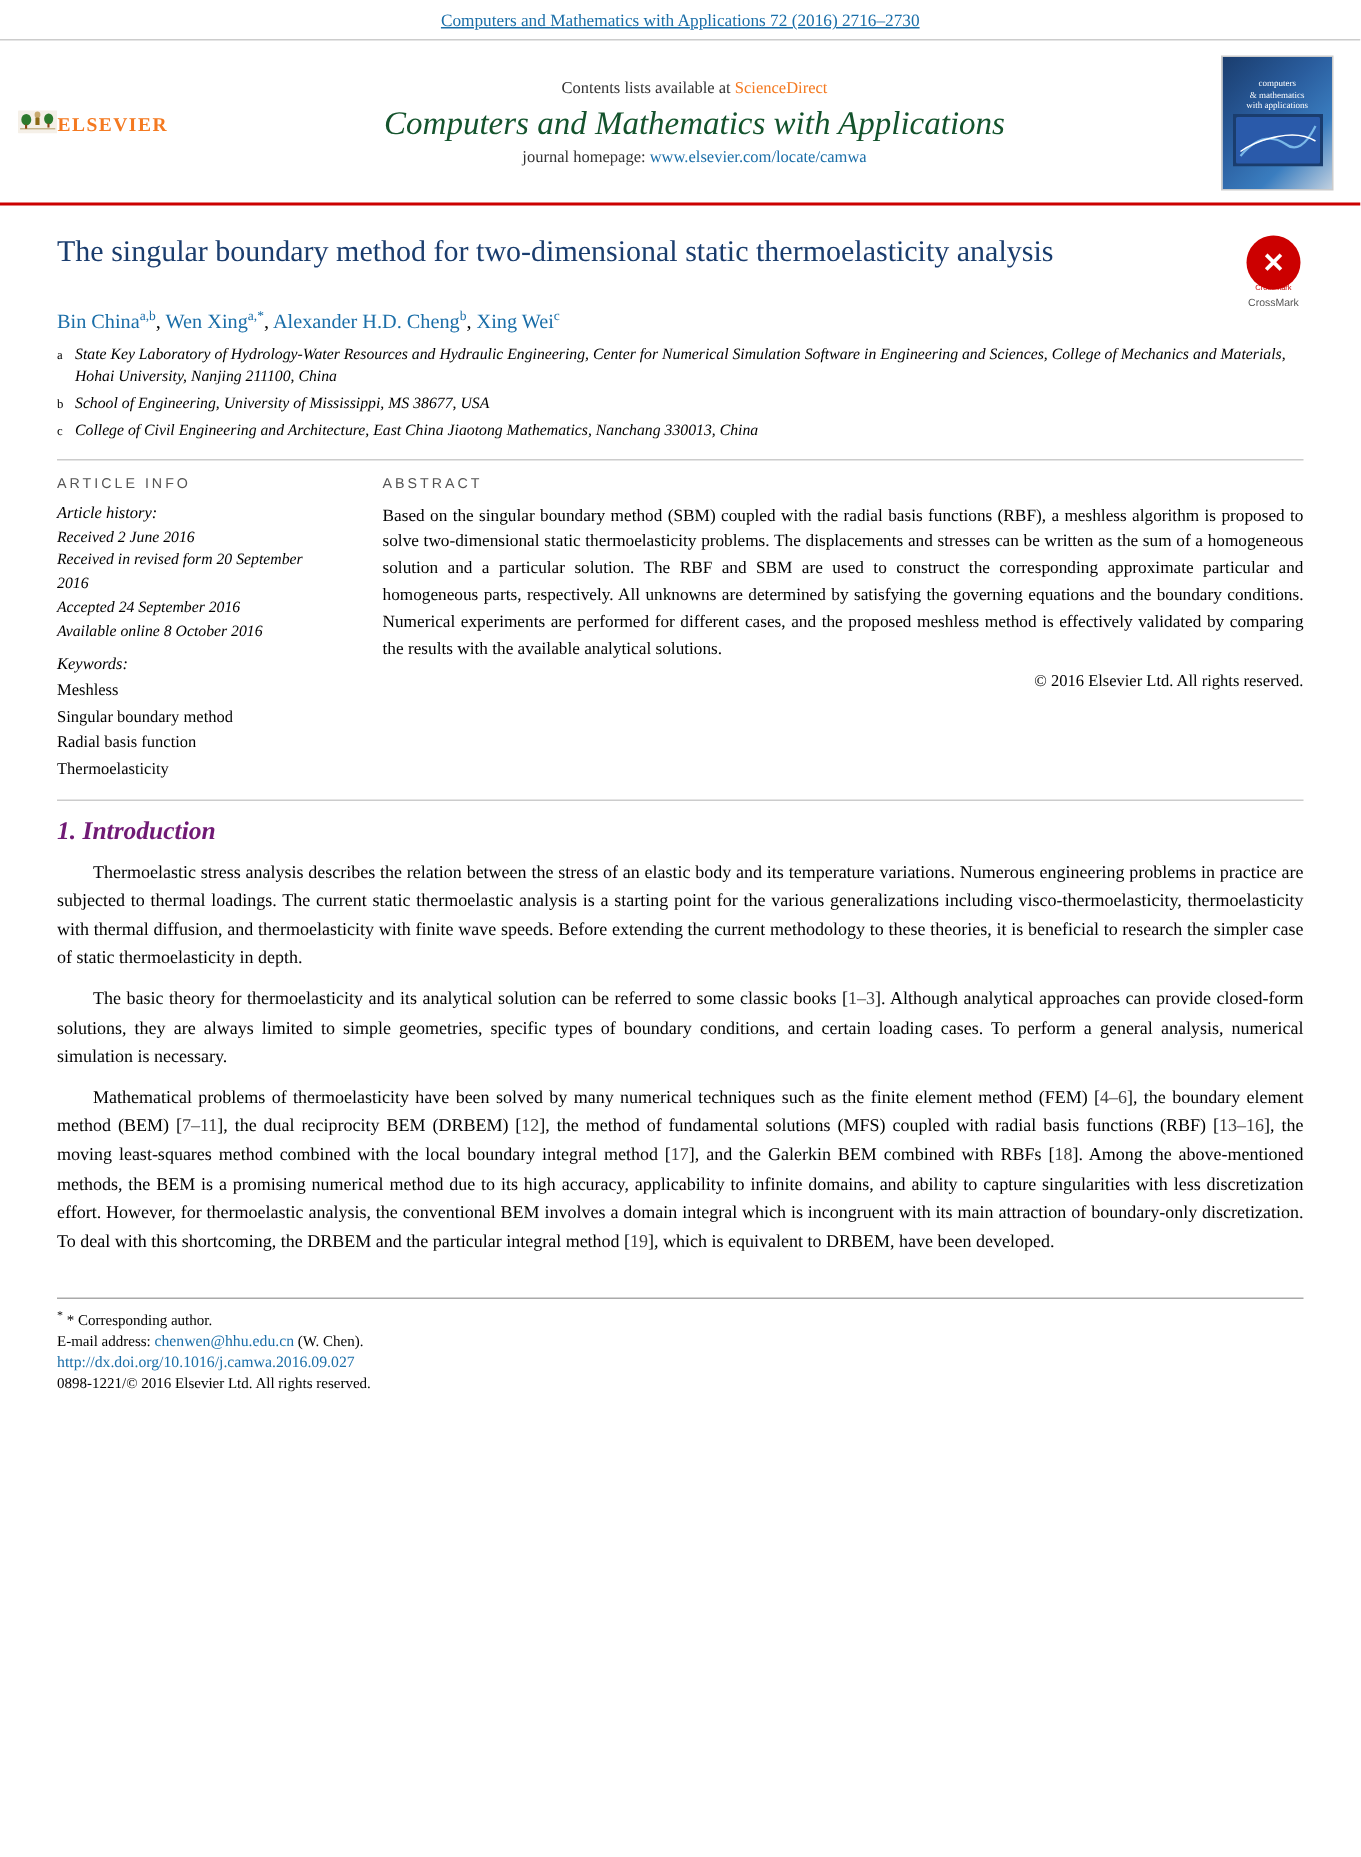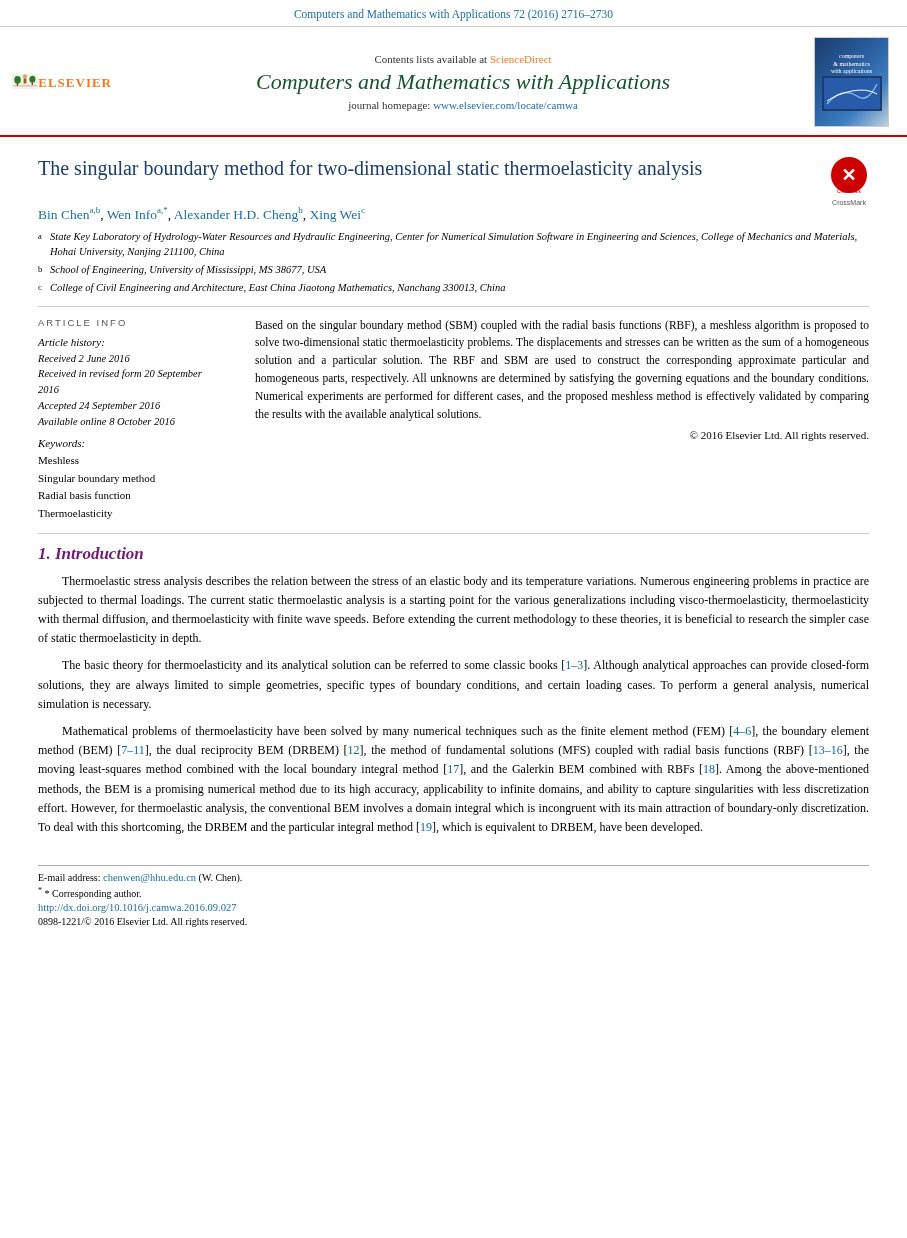--- a/index.html
+++ b/index.html
@@ -17,20 +17,21 @@
       background: #fff;
       padding: 0;
     }
     
     .top-link-bar {
       text-align: center;
       padding: 8px 0 6px 0;
       font-size: 11.5px;
       color: #1a6ea8;
       border-bottom: 1px solid #ccc;
+      text-decoration: underline;
     }
 
     
     .journal-header {
       display: flex;
       align-items: center;
       padding: 10px 18px 8px 12px;
       border-bottom: 2px solid #c00;
     }
     .journal-header .center-info {
@@ -274,21 +275,21 @@
     .footer-link {
       color: #1a6ea8;
       text-decoration: none;
       font-size: 10.5px;
     }
     .footer-copyright {
       font-size: 10px;
       margin-top: 3px;
     }
     .ref-num {
-      color: #0369a1;
+      color: #404040;
     }
   </style>
 </head>
 <body>
 
 <div class="page">
 
   <div class="top-link-bar">
     <span>Computers and Mathematics with Applications 72 (2016) 2716–2730</span>
   </div>
@@ -349,22 +350,22 @@
         <svg width="40" height="40" viewBox="0 0 40 40">
           <circle cx="20" cy="20" r="18" fill="#c00"></circle>
           <text x="20" y="26" text-anchor="middle" font-size="18" font-weight="bold" fill="#fff" font-family="Arial">✕</text>
           <text x="20" y="38" text-anchor="middle" font-size="5" fill="#c00" font-family="Arial">CrossMark</text>
         </svg>
         <div style="font-size:7px;text-align:center;color:#555;font-family:Arial;">CrossMark</div>
       </div>
     </div>
 
     <div class="authors">
-      <a class="author-link" href="#">Bin Chen</a><sup>a,b</sup>,
-      <a class="author-link" href="#">Wen Info</a><sup>a,*</sup>,
+      <a class="author-link" href="#">Bin China</a><sup>a,b</sup>,
+      <a class="author-link" href="#">Wen Xing</a><sup>a,*</sup>,
       <a class="author-link" href="#">Alexander H.D. Cheng</a><sup>b</sup>,
       <a class="author-link" href="#">Xing Wei</a><sup>c</sup>
     </div>
 
     <div class="affiliations">
       <div class="aff-item">
         <span class="aff-sup">a</span>
         <span class="aff-text">State Key Laboratory of Hydrology-Water Resources and Hydraulic Engineering, Center for Numerical Simulation Software in Engineering and Sciences, College of Mechanics and Materials, Hohai University, Nanjing 211100, China</span>
       </div>
       <div class="aff-item">
@@ -395,44 +396,45 @@
         <div class="keywords-section">
           <div class="keywords-title">Keywords:</div>
           <div class="keyword-item">Meshless</div>
           <div class="keyword-item">Singular boundary method</div>
           <div class="keyword-item">Radial basis function</div>
           <div class="keyword-item">Thermoelasticity</div>
         </div>
       </div>
 
       <div class="right-col">
+        <div class="section-header">Abstract</div>
         <div class="abstract-text">Based on the singular boundary method (SBM) coupled with the radial basis functions (RBF), a meshless algorithm is proposed to solve two-dimensional static thermoelasticity problems. The displacements and stresses can be written as the sum of a homogeneous solution and a particular solution. The RBF and SBM are used to construct the corresponding approximate particular and homogeneous parts, respectively. All unknowns are determined by satisfying the governing equations and the boundary conditions. Numerical experiments are performed for different cases, and the proposed meshless method is effectively validated by comparing the results with the available analytical solutions.</div>
         <div class="copyright-line">© 2016 Elsevier Ltd. All rights reserved.</div>
       </div>
     </div>
 
     <hr class="divider">
 
     <div class="intro-section">
       <div class="section-number-title">1.  Introduction</div>
 
       <div class="body-text">Thermoelastic stress analysis describes the relation between the stress of an elastic body and its temperature variations. Numerous engineering problems in practice are subjected to thermal loadings. The current static thermoelastic analysis is a starting point for the various generalizations including visco-thermoelasticity, thermoelasticity with thermal diffusion, and thermoelasticity with finite wave speeds. Before extending the current methodology to these theories, it is beneficial to research the simpler case of static thermoelasticity in depth.</div>
       <div class="body-text">The basic theory for thermoelasticity and its analytical solution can be referred to some classic books [<span class="ref-num">1–3</span>]. Although analytical approaches can provide closed-form solutions, they are always limited to simple geometries, specific types of boundary conditions, and certain loading cases. To perform a general analysis, numerical simulation is necessary.</div>
       <div class="body-text">Mathematical problems of thermoelasticity have been solved by many numerical techniques such as the finite element method (FEM) [<span class="ref-num">4–6</span>], the boundary element method (BEM) [<span class="ref-num">7–11</span>], the dual reciprocity BEM (DRBEM) [<span class="ref-num">12</span>], the method of fundamental solutions (MFS) coupled with radial basis functions (RBF) [<span class="ref-num">13–16</span>], the moving least-squares method combined with the local boundary integral method [<span class="ref-num">17</span>], and the Galerkin BEM combined with RBFs [<span class="ref-num">18</span>]. Among the above-mentioned methods, the BEM is a promising numerical method due to its high accuracy, applicability to infinite domains, and ability to capture singularities with less discretization effort. However, for thermoelastic analysis, the conventional BEM involves a domain integral which is incongruent with its main attraction of boundary-only discretization. To deal with this shortcoming, the DRBEM and the particular integral method [<span class="ref-num">19</span>], which is equivalent to DRBEM, have been developed.</div>
     </div>
 
   </div>
 
   <div class="footer-section">
     <div class="footer-note">
-      <span>E-mail address: </span><a class="footer-link" href="#">chenwen@hhu.edu.cn</a><span> (W. Chen).</span>
-    </div>
-    <div class="footer-note">
       <sup>*</sup>
       <span>* Corresponding author.</span>
     </div>
     <div class="footer-note">
+      <span>E-mail address: </span><a class="footer-link" href="#">chenwen@hhu.edu.cn</a><span> (W. Chen).</span>
+    </div>
+    <div class="footer-note">
       <a class="footer-link" href="#">http://dx.doi.org/10.1016/j.camwa.2016.09.027</a>
     </div>
     <div class="footer-copyright">0898-1221/© 2016 Elsevier Ltd. All rights reserved.</div>
   </div>
 
 </div>
 
 </body></html>

